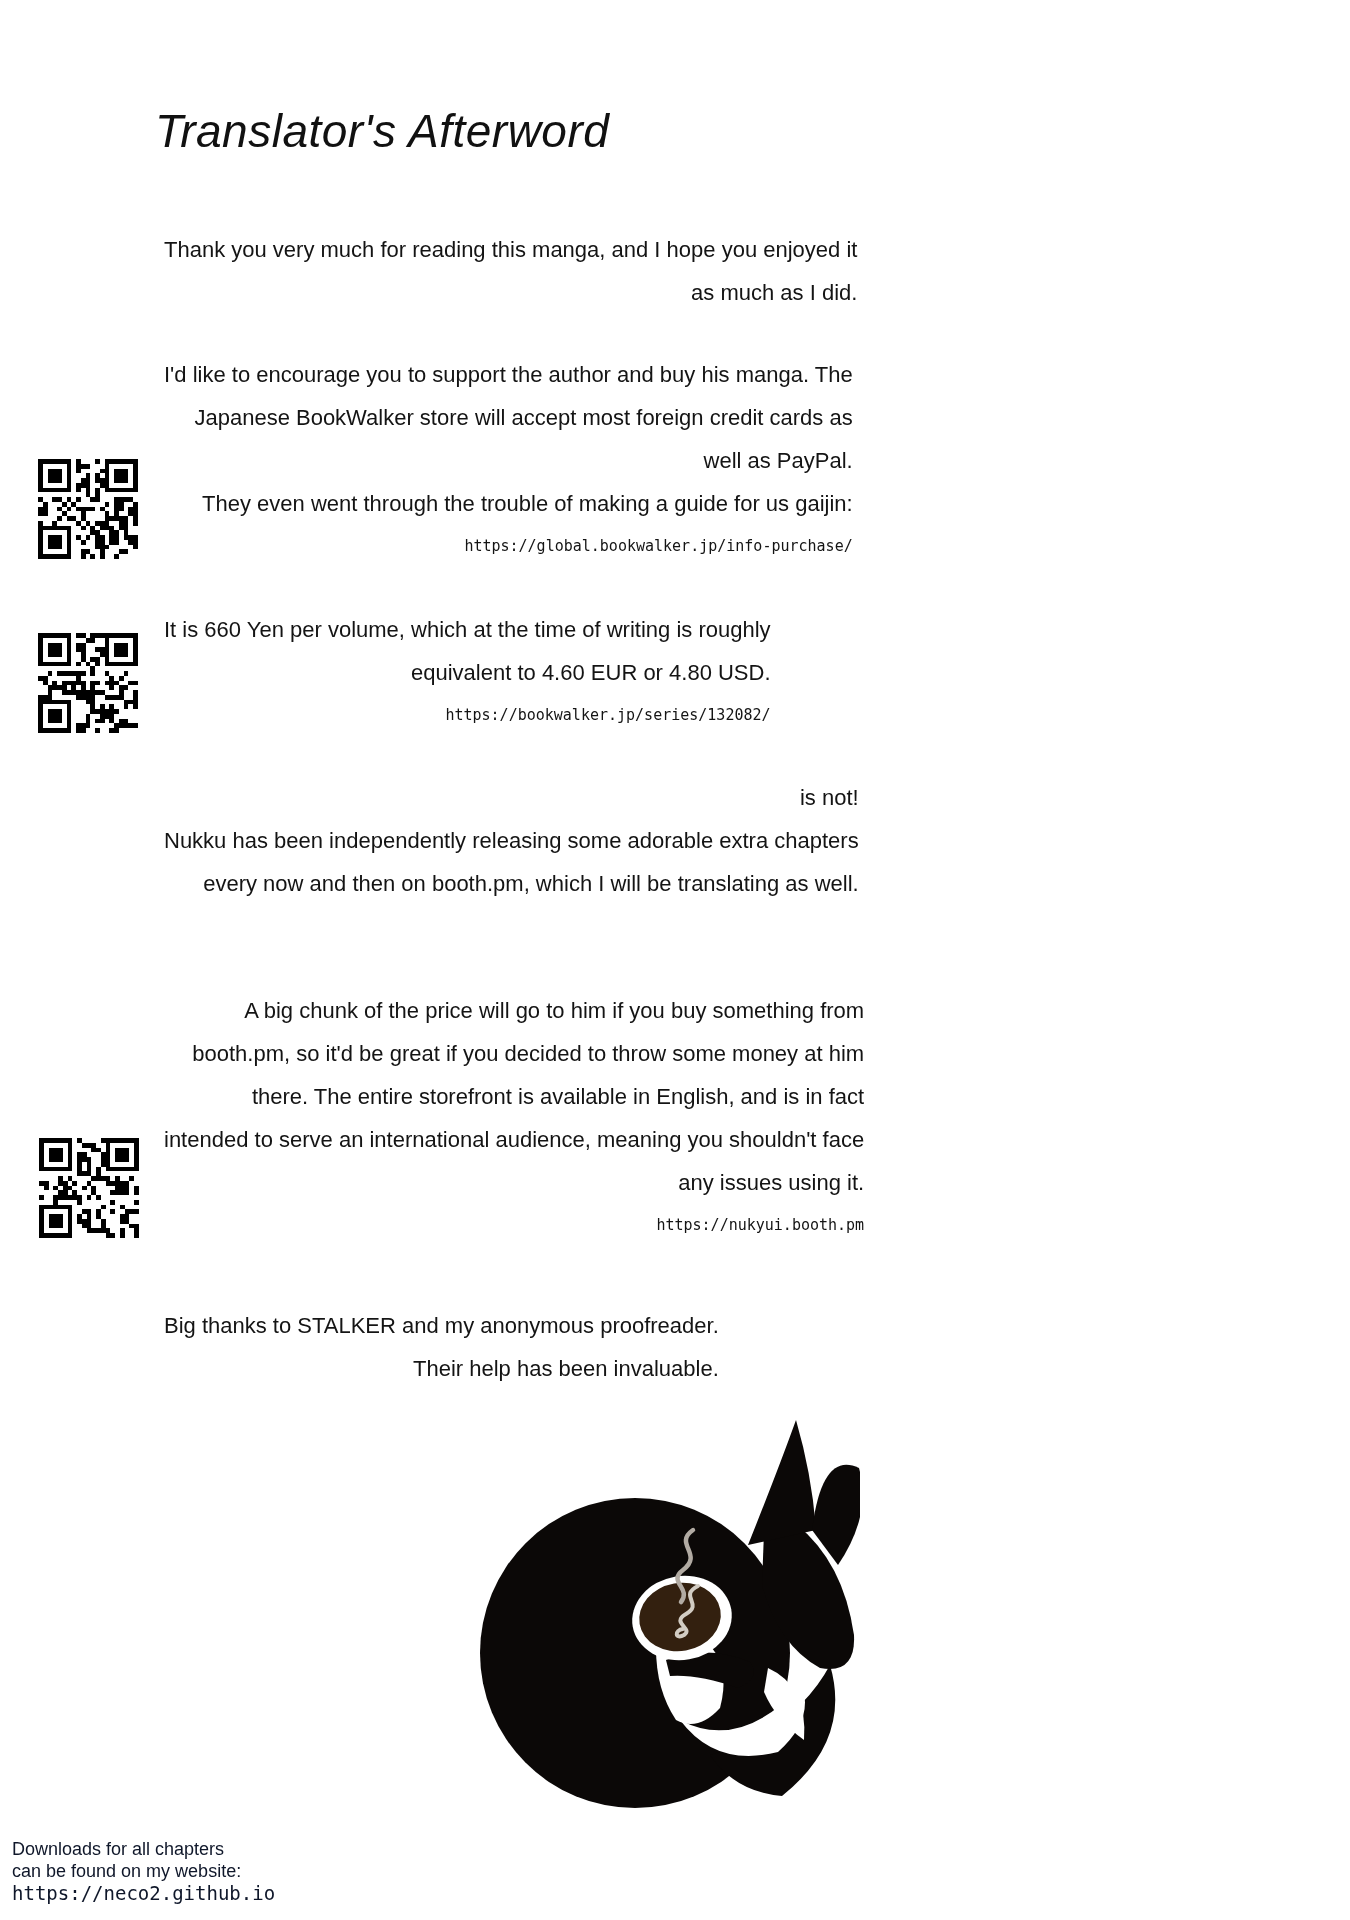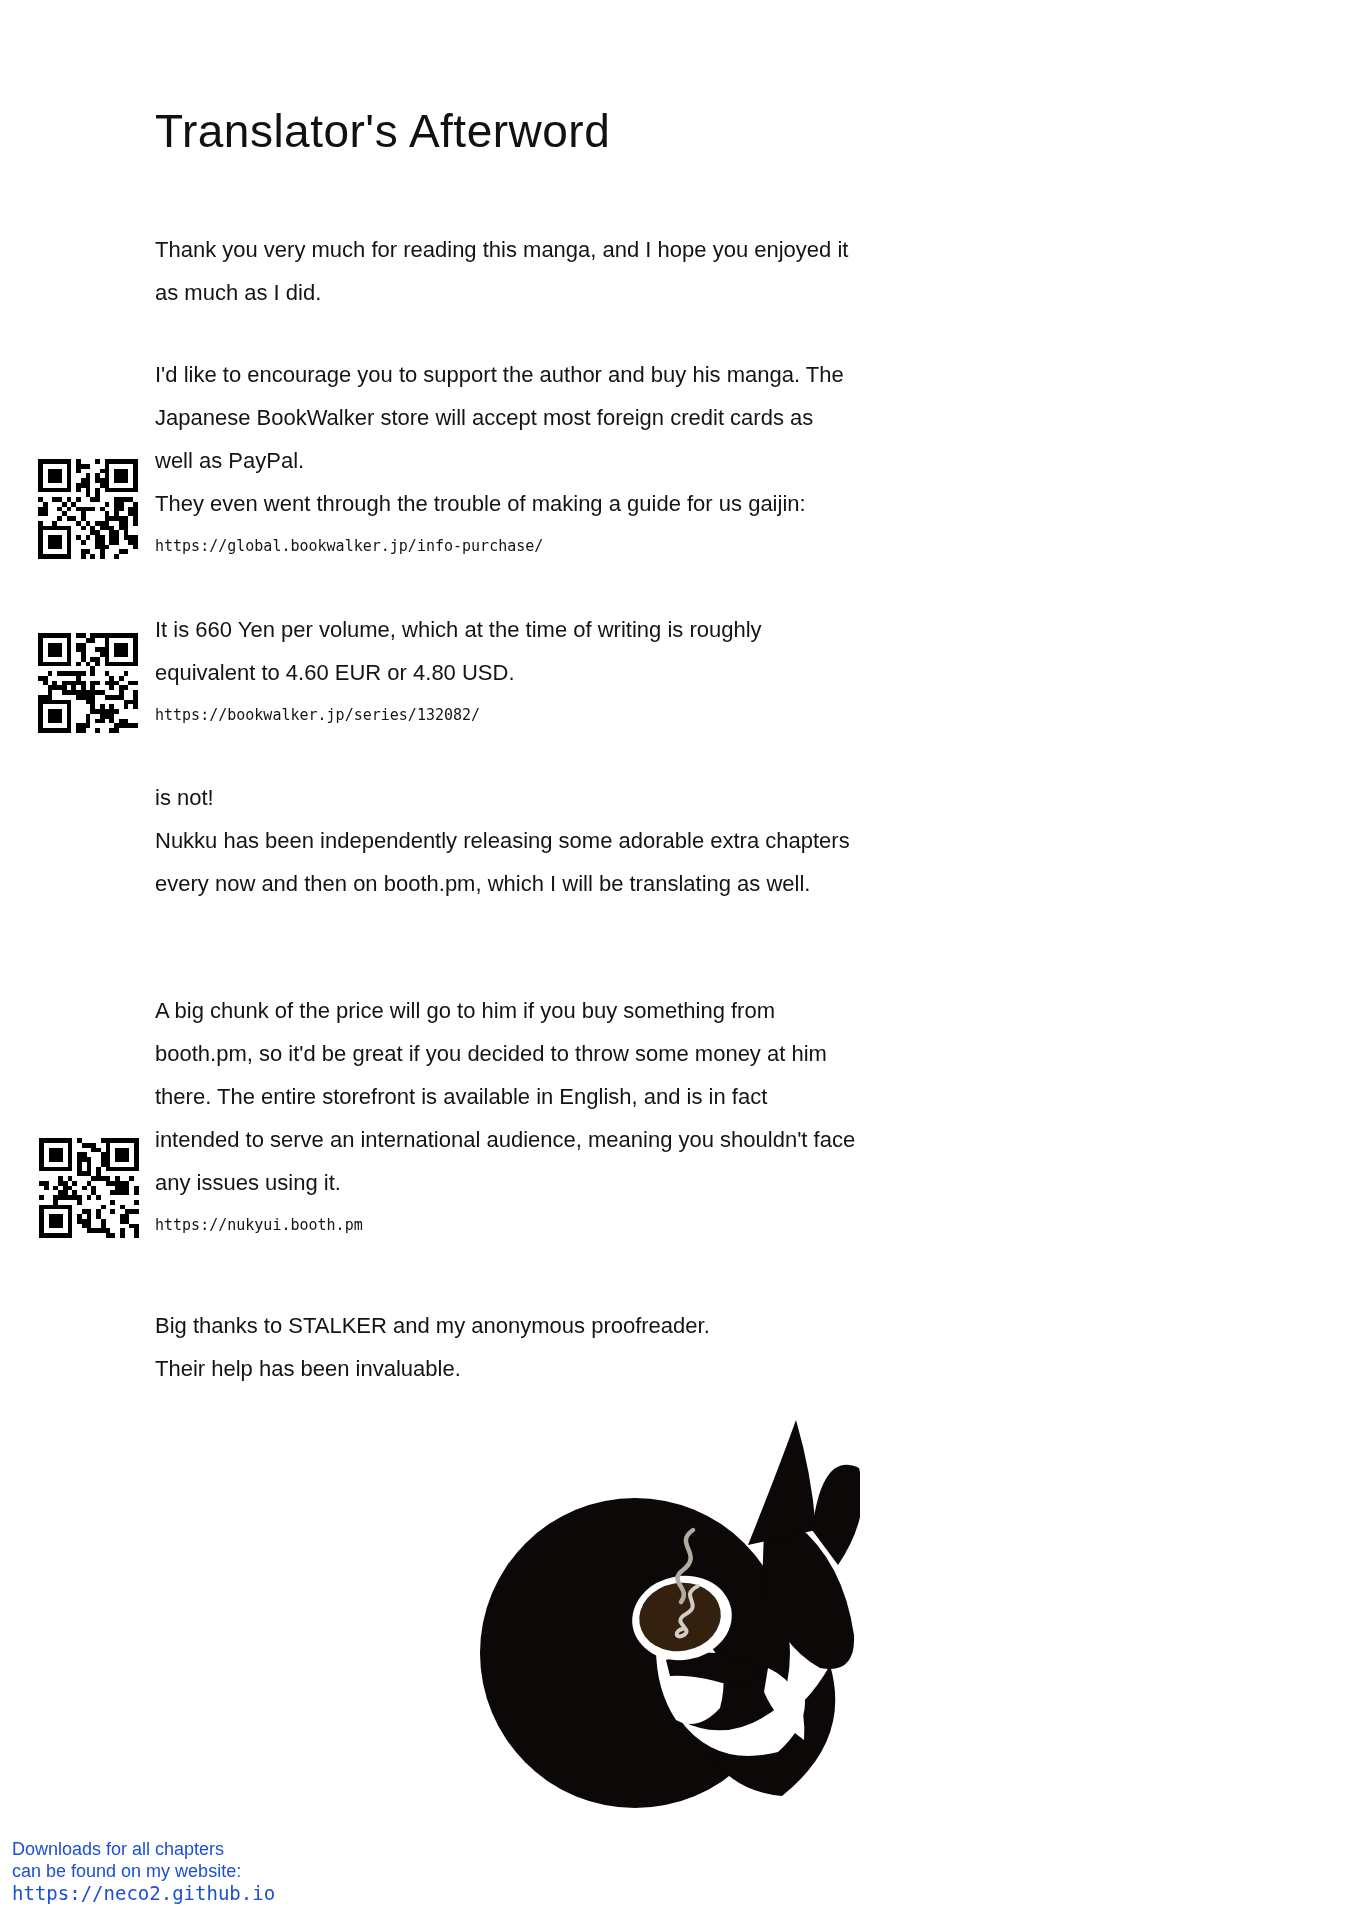--- a/index.html
+++ b/index.html
@@ -11,38 +11,40 @@
     color: #151515;
     overflow: hidden;
   }
   .abs { position: absolute; }
   .title {
     left: 155px; top: 104px;
     font-size: 46px;
     letter-spacing: 0.5px;
     color: #111111;
     white-space: nowrap;
+    font-style: italic;
   }
   .para {
-    left: 155px;
+    left: 164px;
     font-size: 22px;
     line-height: 43px;
     color: #141414;
     white-space: nowrap;
+    text-align: right;
   }
   .line { height: 43px; }
   .mono {
     font-family: "DejaVu Sans Mono", monospace;
     font-size: 15px;
   }
   .footer {
     left: 12px; top: 1838px;
     font-size: 18px;
     line-height: 22px;
-    color: #1d4ed8;
+    color: #0f172a;
     white-space: nowrap;
   }
   .footer .mono { font-size: 19px; }
   .qr { width: 100px; height: 100px; }
   .qr svg { display: block; width: 100%; height: 100%; }
   #qr1 { left: 38px;  top: 459px; }
   #qr2 { left: 38px;  top: 633px; }
   #qr3 { left: 39px;  top: 1138px; }
   .cat { left: 380px; top: 1390px; width: 480px; height: 440px; }
   .cat svg { display: block; width: 100%; height: 100%; }

